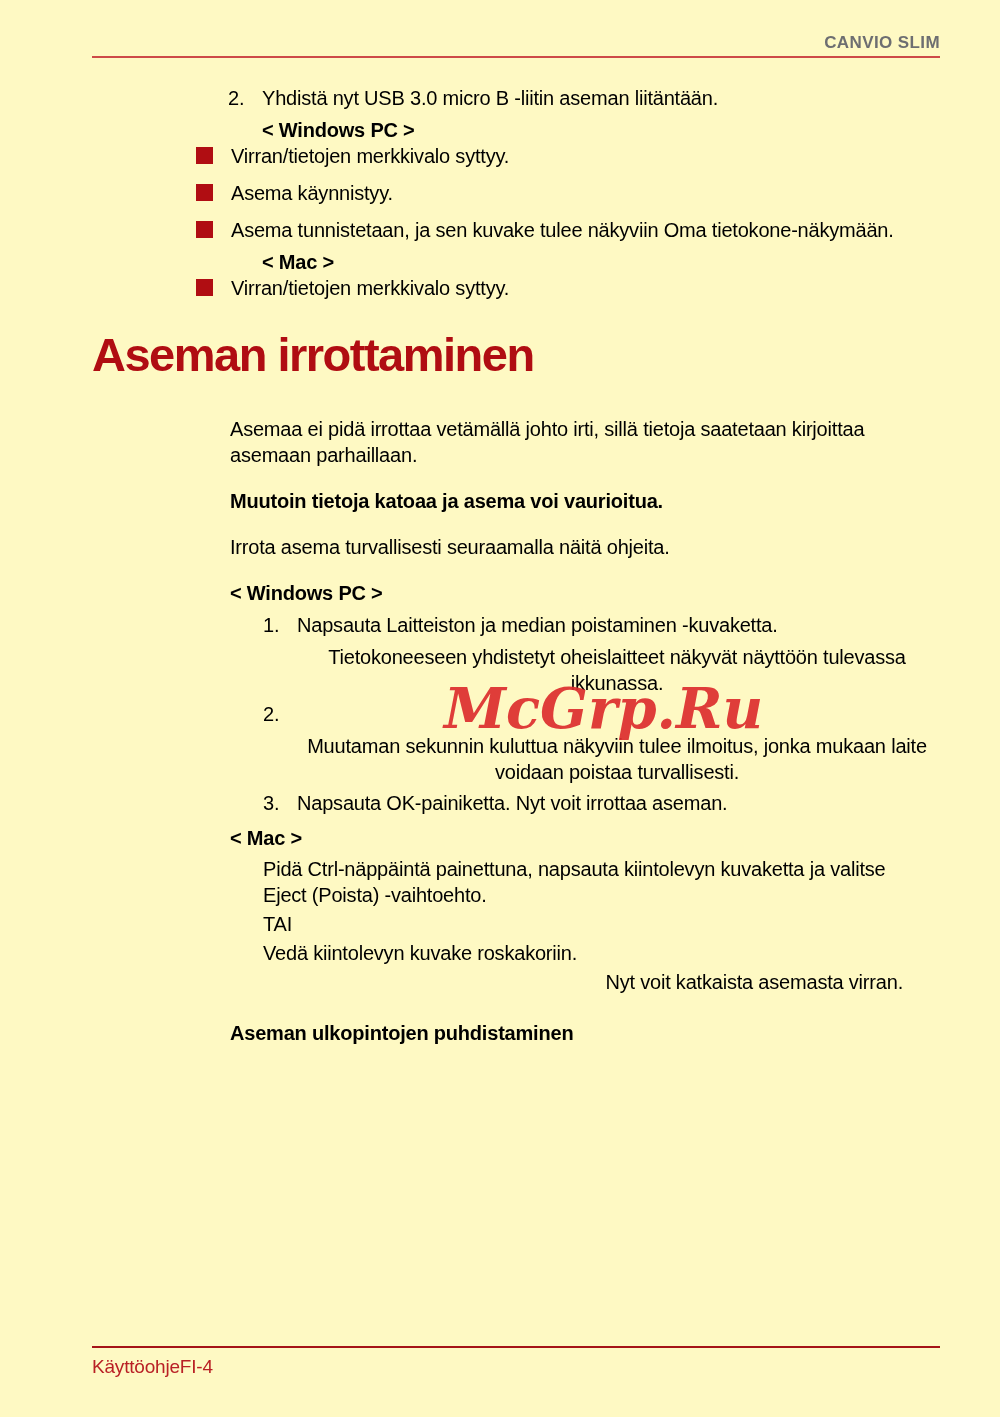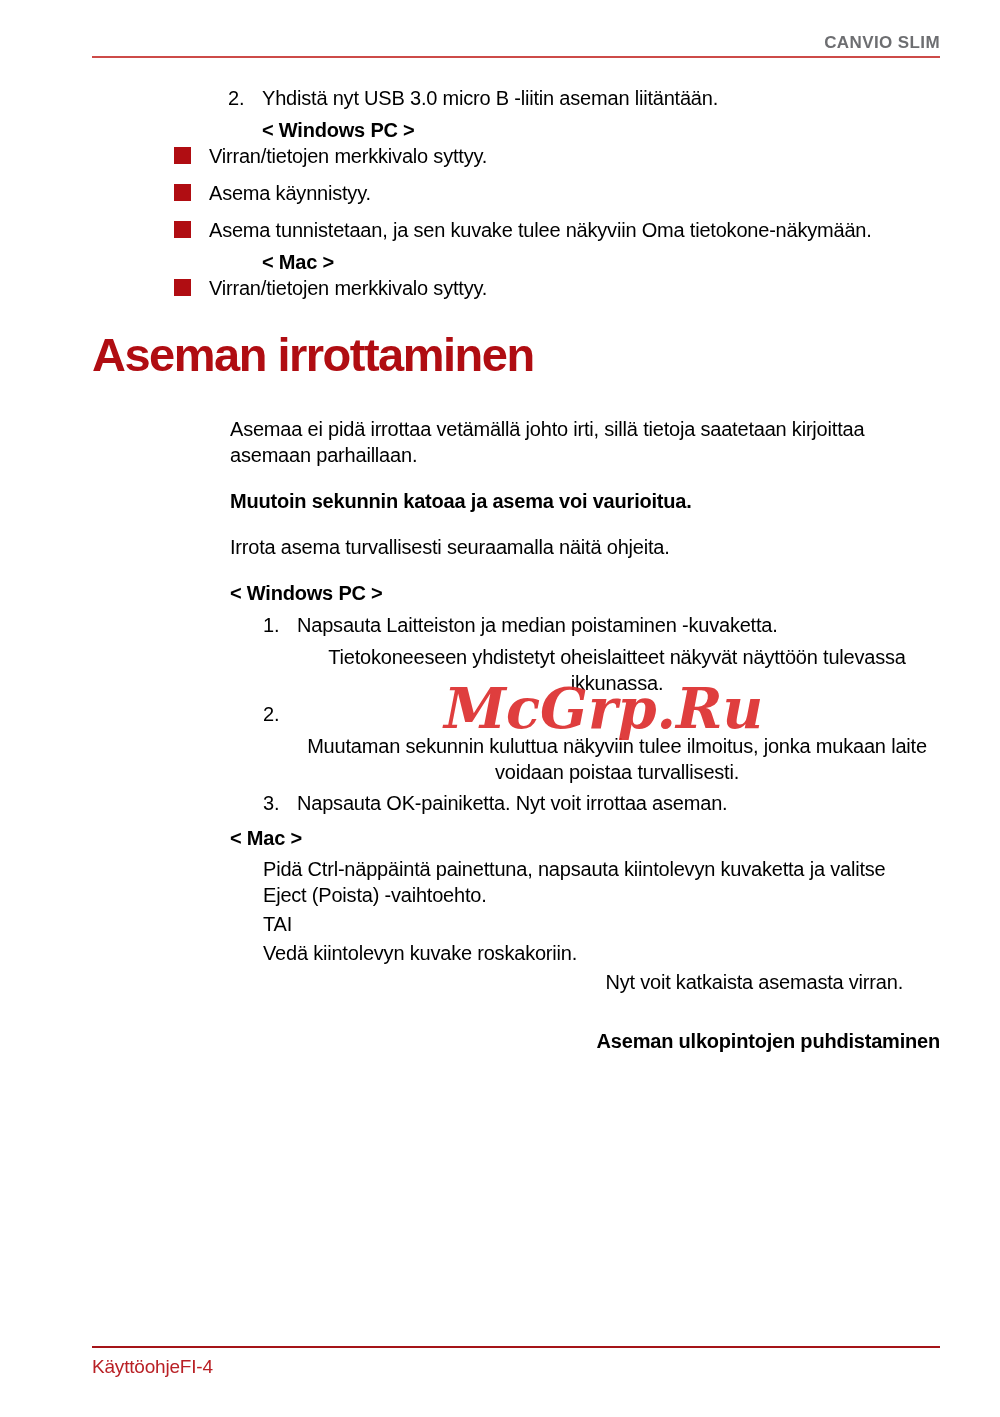--- a/index.html
+++ b/index.html
@@ -9,21 +9,21 @@
     --footer-text:#b92025;
     --brand:#6d6e71;
     --watermark:#dd2e2e;
     --text:#000000;
   }
   html,body{margin:0;padding:0;background:#e9e9e9;}
   .page{
     position:relative;
     width:1000px;height:1417px;
     margin:0 auto;
-    background:#ffffff;
+    background:#fef9c3;
     font-family:"Liberation Sans", sans-serif;
     color:var(--text);
     font-size:20px;
     line-height:26px;
     letter-spacing:-0.2px;
     overflow:hidden;
     text-decoration:underline;
   }
   
   .brand{
@@ -37,21 +37,21 @@
   }
   
   .content{
     position:absolute;top:0;left:92px;width:848px;
     padding-top:85px;
   }
   .num-row{display:flex;}
   .num-row .num{flex:0 0 34px;}
   .row-top{margin-left:136px;}
   .sub-label{margin-left:170px;margin-top:6px;font-weight:bold;}
-  .bullet-row{display:flex;margin-left:82px;}
+  .bullet-row{display:flex;margin-left:104px;}
   .bullet-row + .bullet-row{margin-top:11px;}
   .bullet-sq{
     flex:0 0 17px;height:17px;margin-top:4px;margin-right:18px;
     background:var(--accent);
   }
   .bullet-text{flex:1;}
   h1.doc-title{
     margin:28px 0 0 0;
     font-size:47px;line-height:51px;
     letter-spacing:-1.5px;
@@ -63,21 +63,21 @@
   .p-warning{margin-top:4px;font-weight:bold;}
   .p-follow{}
   .body-label{margin-left:138px;margin-top:9px;font-weight:bold;}
   .step-row{display:flex;margin-left:171px;}
   .step-row.mt6{margin-top:6px;}
   .step-row.mt5{margin-top:5px;}
   .step-detail{margin-left:205px;margin-top:6px;max-width:640px;text-align:center;}
   .mac-para{margin-left:171px;max-width:640px;}
   .mac-para.first{margin-top:5px;}
   .mac-para.next{margin-top:3px;}
-  .clean-title{margin-left:138px;margin-top:33px;font-weight:bold;text-align:right;}
+  .clean-title{margin-left:138px;margin-top:25px;font-weight:bold;}
   .clean-para{margin-left:138px;margin-top:5px;max-width:702px;}
   
   .watermark{
     position:absolute;left:412px;top:684px;
     font-family:"DejaVu Serif", serif;
     font-style:italic;font-weight:bold;
     font-size:56px;line-height:48px;
     color:var(--watermark);
     letter-spacing:0;
     opacity:0.92;
@@ -130,21 +130,21 @@
     <div class="sub-label">&lt; Mac &gt;</div>
 
     <div class="bullet-row" style="margin-top:0;">
       <span class="bullet-sq"></span>
       <span class="bullet-text">Virran/tietojen merkkivalo syttyy.</span>
     </div>
 
     <h1 class="doc-title">Aseman irrottaminen</h1>
 
     <p class="body-block p-intro">Asemaa ei pidä irrottaa vetämällä johto irti, sillä tietoja saatetaan kirjoittaa asemaan parhaillaan.</p>
-    <p class="body-block p-warning">Muutoin sekunnin katoaa ja asema voi vaurioitua.</p>
+    <p class="body-block p-warning">Muutoin tietoja katoaa ja asema voi vaurioitua.</p>
     <p class="body-block p-follow">Irrota asema turvallisesti seuraamalla näitä ohjeita.</p>
 
     <div class="body-label">&lt; Windows PC &gt;</div>
 
     <div class="num-row step-row mt6">
       <span class="num">1.</span>
       <span>Napsauta Laitteiston ja median poistaminen -kuvaketta.</span>
     </div>
     <p class="step-detail" style="margin-bottom:0;">Tietokoneeseen yhdistetyt oheislaitteet näkyvät näyttöön tulevassa ikkunassa.</p>
 

